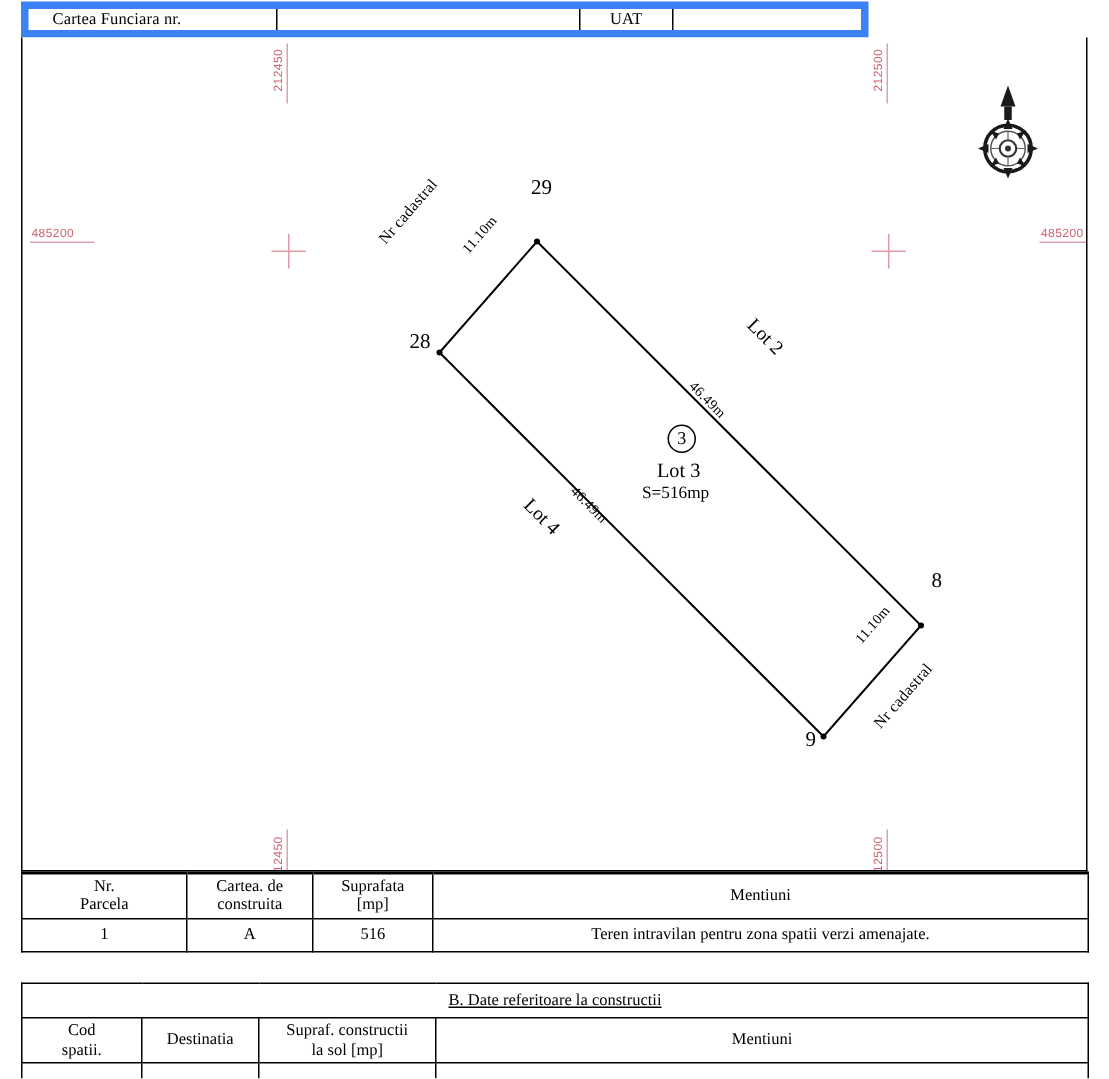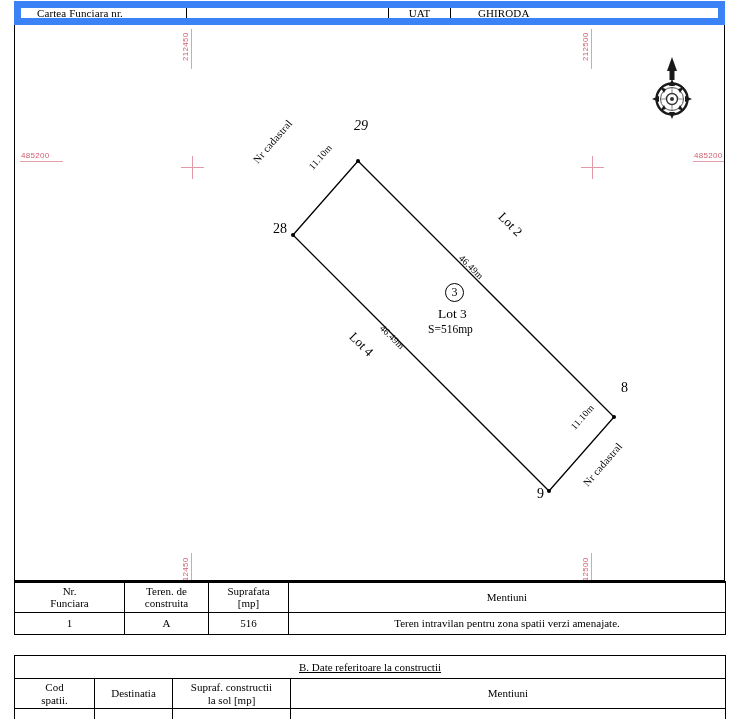--- a/index.html
+++ b/index.html
@@ -17,23 +17,23 @@
     height: 719px;
     background: #ffffff;
     overflow: hidden;
   }
 
   
   #header-band {
     position: absolute;
     left: 14px;
     top: 1px;
-    width: 711px;
+    width: 565px;
     height: 24px;
-    border: 7px solid #3b82f6;
+    border: 5px solid #3b82f6;
     box-sizing: border-box;
     display: flex;
     align-items: stretch;
     text-align: center;
   }
   .hdr-cell {
     display: flex;
     align-items: center;
     box-sizing: border-box;
     font-size: 11px;
@@ -241,21 +241,20 @@
 </style>
 </head>
 <body>
 
 <div id="page">
 
   <div id="header-band">
     <div class="hdr-cell" id="hdr-cf-label">Cartea Funciara nr.</div>
     <div class="hdr-cell" id="hdr-cf-value"></div>
     <div class="hdr-cell" id="hdr-uat-label">UAT</div>
-    <div class="hdr-cell" id="hdr-uat-value">GHIRODA</div>
   </div>
 
   <div id="map-area">
     <div id="map-inner">
 
       <div class="coord" style="left:6px; top:126px;">485200</div>
       <div class="coord-underline" style="left:5px; top:136px; width:43px;"></div>
 
       <div class="coord" style="left:679px; top:126px;">485200</div>
       <div class="coord-underline" style="left:678px; top:136px; width:43px;"></div>
@@ -277,21 +276,21 @@
 
       <svg id="parcel-svg" viewBox="0 0 711 556">
         <polygon points="278,210 343,136 599,392 534,466" fill="#ffffff" stroke="#000000" stroke-width="1.3"></polygon>
         <circle cx="278" cy="210" r="2" fill="#000"></circle>
         <circle cx="343" cy="136" r="2" fill="#000"></circle>
         <circle cx="599" cy="392" r="2" fill="#000"></circle>
         <circle cx="534" cy="466" r="2" fill="#000"></circle>
       </svg>
 
       <div class="vertex-label" style="left:258px; top:196px;">28</div>
-      <div class="vertex-label" style="left:339px; top:93px;font-style:italic;">29</div>
+      <div class="vertex-label" style="left:339px; top:93px;">29</div>
       <div class="vertex-label" style="left:606px; top:355px;">8</div>
       <div class="vertex-label" style="left:522px; top:461px;">9</div>
 
       <div class="dim-label" style="left:292px; top:140px; transform: rotate(-49deg); transform-origin: 0 0;">11.10m</div>
 
       <div class="dim-label" style="left:449px; top:228px; transform: rotate(45deg); transform-origin: 0 0;">46.49m</div>
 
       <div class="dim-label" style="left:554px; top:400px; transform: rotate(-49deg); transform-origin: 0 0;">11.10m</div>
 
       <div class="dim-label" style="left:370px; top:298px; transform: rotate(45deg); transform-origin: 0 0;">46.49m</div>
@@ -346,24 +345,24 @@
     <colgroup>
       <col style="width:110px">
       <col style="width:84px">
       <col style="width:80px">
       <col style="width:437px">
     </colgroup>
     <tbody>
       <tr class="row-h-header">
         <td class="heavy-top">
           <div>Nr.</div>
-          <div>Funciara</div>
+          <div>Parcela</div>
         </td>
         <td class="heavy-top">
-          <div>Teren. de</div>
+          <div>Cartea. de</div>
           <div>construita</div>
         </td>
         <td class="heavy-top">
           <div>Suprafata</div>
           <div>[mp]</div>
         </td>
         <td class="heavy-top">Mentiuni</td>
       </tr>
       <tr class="row-h-data">
         <td>1</td>

